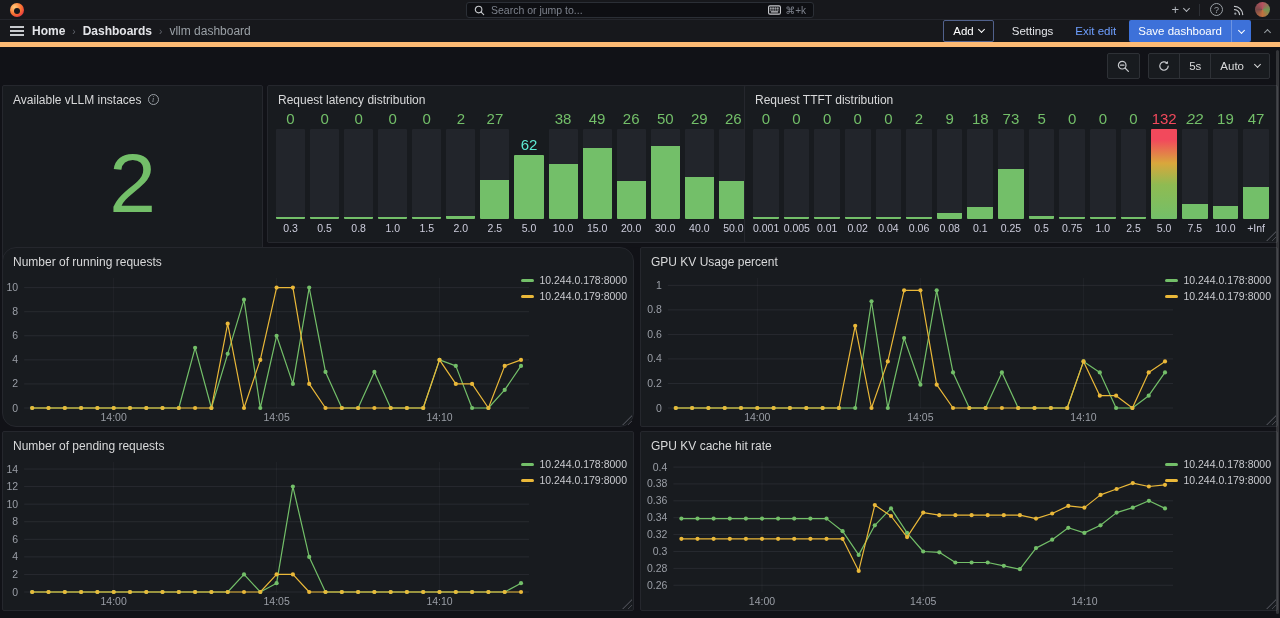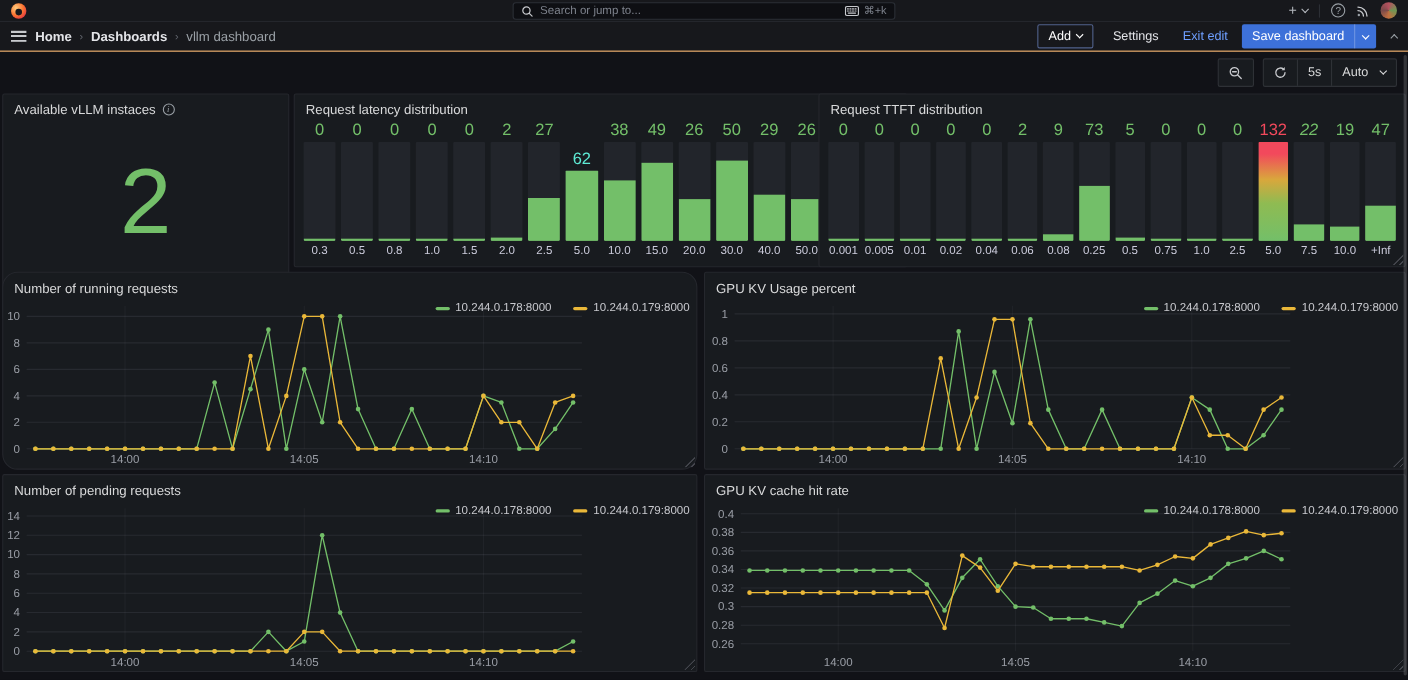--- a/index.html
+++ b/index.html
@@ -47,21 +47,21 @@
     font-size:9px; display:flex; align-items:center; justify-content:center; cursor:pointer;
   }
   .avatar {
     width:15px; height:15px; border-radius:50%;
     background:conic-gradient(#b5515f, #6f9553, #c2703f, #7a4a4a, #b5515f);
     cursor:pointer;
   }
   
   .nav2 {
     position:absolute; top:20px; left:0; right:0; height:27px;
-    background:#17181c; border-bottom:1px solid #fdba74;
+    background:#17181c; border-bottom:5px solid #fdba74;
     display:flex; align-items:center; padding:0 10px; gap:8px; z-index:5;
   }
   .burger {
     width:14px; height:10px; cursor:pointer;
     background:linear-gradient(#c7c9cd 0 2px, transparent 2px 4px, #c7c9cd 4px 6px, transparent 6px 8px, #c7c9cd 8px 10px);
   }
   .crumbs { display:flex; align-items:center; gap:7px; font-size:12px; }
   .crumb-link { color:#e3e4e8; font-weight:700; cursor:pointer; }
   .crumb-sep { color:#62666e; font-size:10px; }
   .crumb-current { color:#9aa0a6; }
@@ -132,21 +132,21 @@
   .bar-track { flex:1; position:relative; background:#22252b; border-radius:1px; overflow:hidden; }
   .bar-fill { position:absolute; left:0; right:0; bottom:0; background:#73BF69; }
   .bar-fill.gradient {
     background:linear-gradient(to top, #73BF69 0%, #8fbb52 38%, #d9a73c 62%, #F2495C 88%);
   }
   .bar-label { text-align:center; font-size:10.5px; color:#ccccdc; height:14px; margin-top:3px;
                white-space:nowrap; overflow:visible; }
   
   .plot { position:absolute; left:0; right:0; top:22px; bottom:0; cursor:crosshair; }
   .legend {
-    position:absolute; right:6px; top:26px; display:flex; flex-direction:row; gap:20px;
+    position:absolute; right:6px; top:26px; display:flex; flex-direction:column; gap:4px;
     font-size:10.5px; color:#c8c9ce;justify-content:center;
   }
   .legend-item { display:flex; align-items:center; gap:5px; cursor:pointer; white-space:nowrap; }
   .legend-dash { width:13px; height:3px; border-radius:1.5px; flex:none; }
   
   .scroll-thumb {
     position:absolute; right:1px; top:50px; bottom:4px; width:3px;
     background:rgba(255,255,255,.15); border-radius:2px; cursor:pointer;
   }
 </style>
@@ -412,20 +412,27 @@
           <div class="bar-fill" style="height: max(2px, 1.52%); background: rgb(115, 191, 105);"></div>
         </div>
         <div class="bar-label">0.06</div>
       </div>
       <div class="bar-col">
         <div class="bar-value" style="color: rgb(115, 191, 105);">9</div>
         <div class="bar-track">
           <div class="bar-fill" style="height: max(2px, 6.82%); background: rgb(115, 191, 105);"></div>
         </div>
         <div class="bar-label">0.08</div>
+      </div>
+      <div class="bar-col">
+        <div class="bar-value" style="color: rgb(115, 191, 105);">18</div>
+        <div class="bar-track">
+          <div class="bar-fill" style="height: max(2px, 13.64%); background: rgb(115, 191, 105);"></div>
+        </div>
+        <div class="bar-label">0.1</div>
       </div>
       <div class="bar-col">
         <div class="bar-value" style="color: rgb(115, 191, 105);">73</div>
         <div class="bar-track">
           <div class="bar-fill" style="height: max(2px, 55.3%); background: rgb(115, 191, 105);"></div>
         </div>
         <div class="bar-label">0.25</div>
       </div>
       <div class="bar-col">
         <div class="bar-value" style="color: rgb(115, 191, 105);">5</div>

